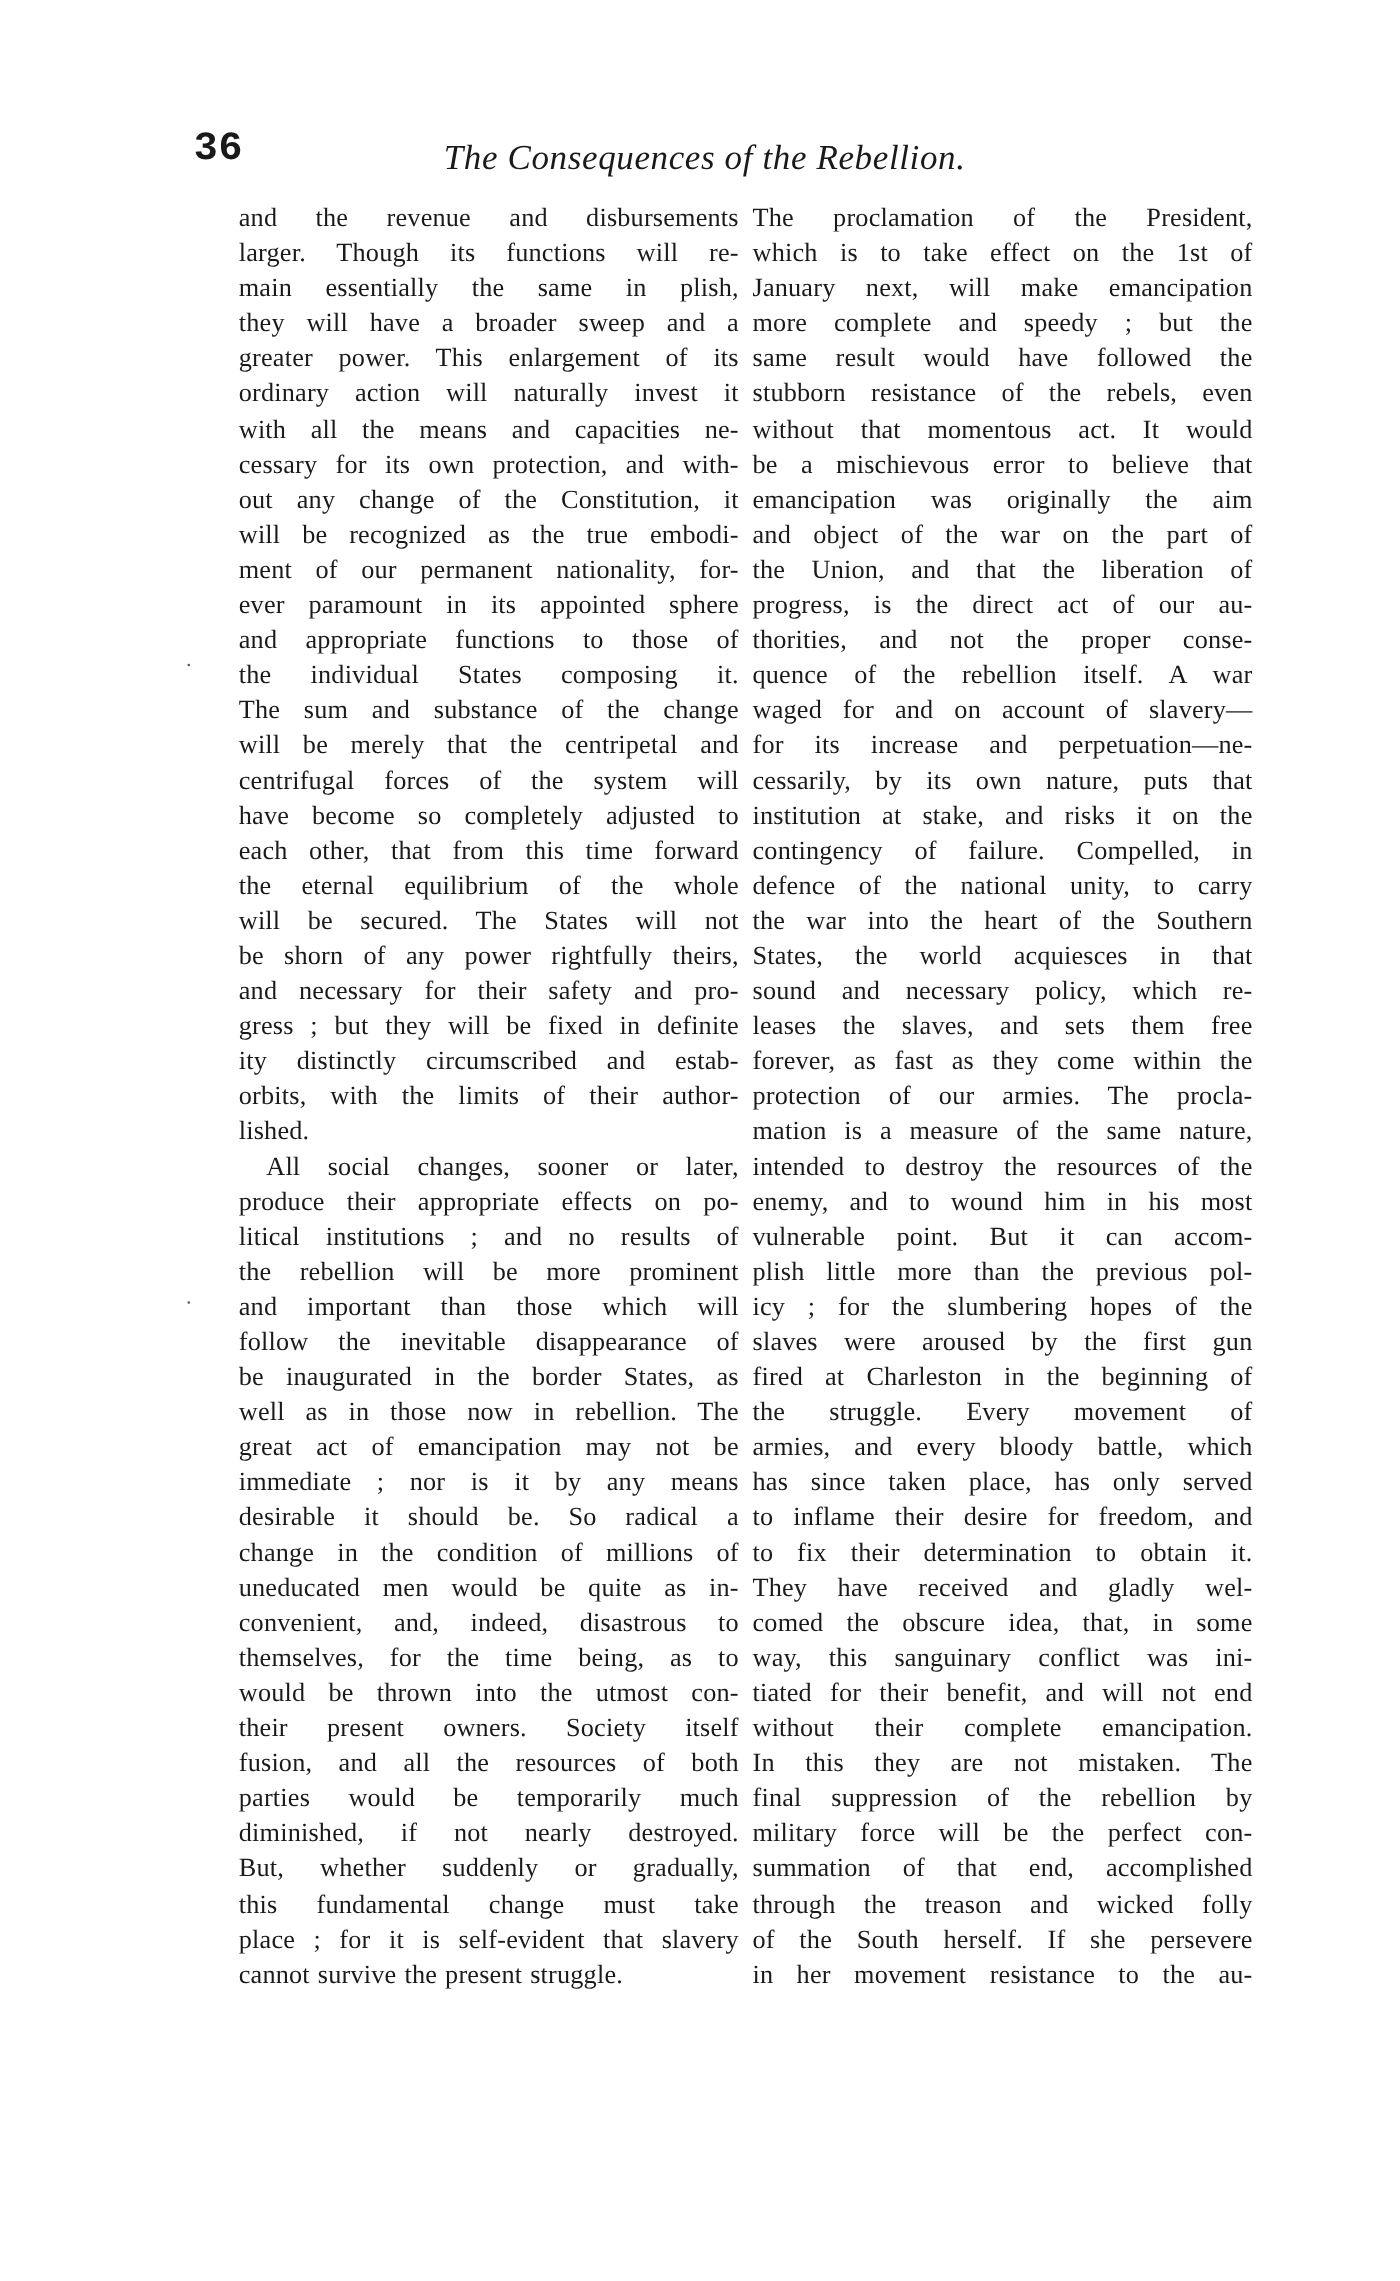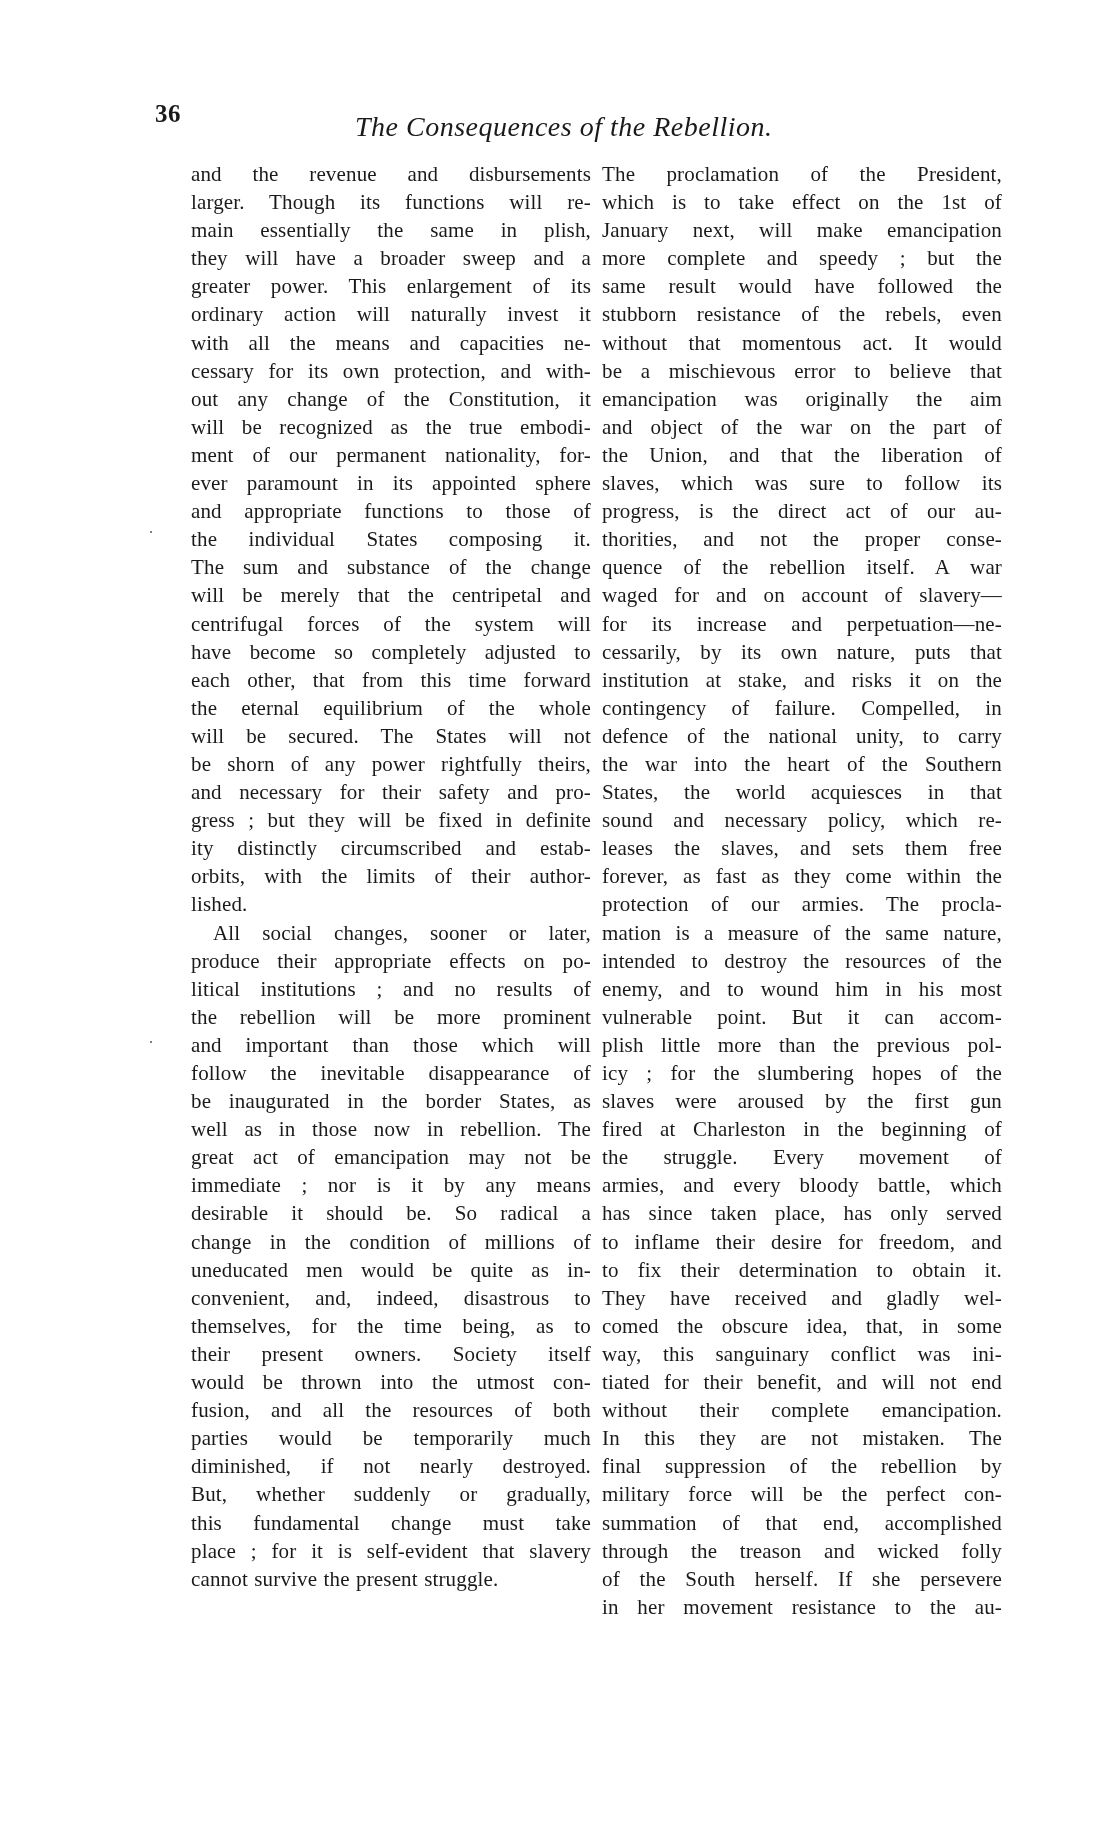--- a/index.html
+++ b/index.html
@@ -25,22 +25,22 @@
       position: absolute;
       top: 100px;
       left: 155px;
       width: 850px;
       height: 36px;
     }
     .page-number {
       position: absolute;
       left: 0;
       top: 0;
-      font-family: Liberation Serif, serif;
-      font-size: 25px;
+      font-family: Liberation Mono, monospace;
+      font-size: 32px;
       font-weight: bold;
       letter-spacing: 0.5px;
     }
     .running-title {
       position: absolute;
       left: 200px;
       top: -2px;
       font-family: "Liberation Serif", serif;
       font-style: italic;
       font-size: 28px;
@@ -127,43 +127,42 @@
       <span class="line">follow the inevitable disappearance of</span>
       <span class="line">be inaugurated in the border States, as</span>
       <span class="line">well as in those now in rebellion.  The</span>
       <span class="line">great act of emancipation may not be</span>
       <span class="line">immediate ; nor is it by any means</span>
       <span class="line">desirable it should be.  So radical a</span>
       <span class="line">change in the condition of millions of</span>
       <span class="line">uneducated men would be quite as in-</span>
       <span class="line">convenient, and, indeed, disastrous to</span>
       <span class="line">themselves, for the time being, as to</span>
+      <span class="line">would be thrown into the utmost con-</span>
       <span class="line">their present owners.  Society itself</span>
-      <span class="line">would be thrown into the utmost con-</span>
       <span class="line">fusion, and all the resources of both</span>
       <span class="line">parties would be temporarily much</span>
       <span class="line">diminished, if not nearly destroyed.</span>
       <span class="line">But, whether suddenly or gradually,</span>
       <span class="line">this fundamental change must take</span>
       <span class="line">place ; for it is self-evident that slavery</span>
       <span class="line last">cannot survive the present struggle.</span>
     </div>
   <div class="column right" id="col-right">
       <span class="line">The proclamation of the President,</span>
       <span class="line">which is to take effect on the 1st of</span>
       <span class="line">January next, will make emancipation</span>
       <span class="line">more complete and speedy ; but the</span>
       <span class="line">same result would have followed the</span>
       <span class="line">stubborn resistance of the rebels, even</span>
       <span class="line">without that momentous act.  It would</span>
       <span class="line">be a mischievous error to believe that</span>
       <span class="line">emancipation was originally the aim</span>
       <span class="line">and object of the war on the part of</span>
       <span class="line">the Union, and that the liberation of</span>
-      <span class="line">slaves, which was sure to follow its</span>
       <span class="line">progress, is the direct act of our au-</span>
       <span class="line">thorities, and not the proper conse-</span>
       <span class="line">quence of the rebellion itself.  A war</span>
       <span class="line">waged for and on account of slavery—</span>
       <span class="line">for its increase and perpetuation—ne-</span>
       <span class="line">cessarily, by its own nature, puts that</span>
       <span class="line">institution at stake, and risks it on the</span>
       <span class="line">contingency of failure.  Compelled, in</span>
       <span class="line">defence of the national unity, to carry</span>
       <span class="line">the war into the heart of the Southern</span>

